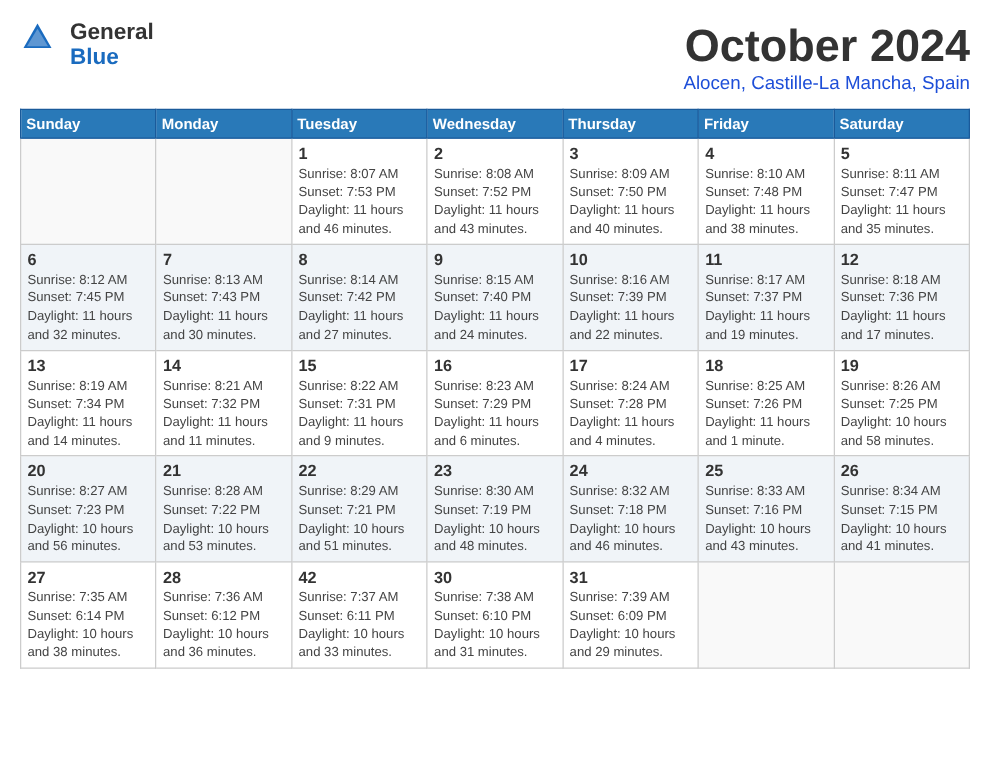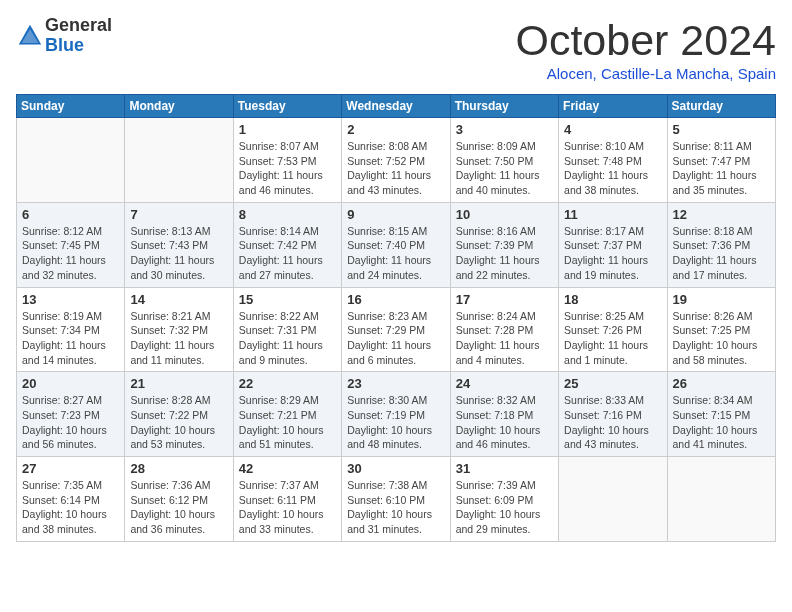--- a/index.html
+++ b/index.html
@@ -11,40 +11,39 @@
       padding: 16px;
     }
     .header {
       display: flex;
       justify-content: space-between;
       align-items: flex-start;
       margin-bottom: 12px;
     }
     .logo {
       display: flex;
-      align-items: center;
-      gap: 1px;
+      gap: 12px;
     }
     .logo-text {
       font-size: 18px;
       font-weight: bold;
       line-height: 1.1;
     }
     .logo-general { color: #333; }
     .logo-blue { color: #1a6bbf; }
     .logo-icon {
       width: 28px;
       height: 28px;
     }
     .title-block {
       text-align: right;
     }
     .month-title {
-      font-size: 43px;
-      font-weight: normal;
+      font-size: 36px;
+      font-weight: bold;
       color: #333;
     }
     .location {
       font-size: 15px;
       color: #1d4ed8;
     }
     table {
       width: 100%;
       border-collapse: collapse;
       font-size: 11px;

